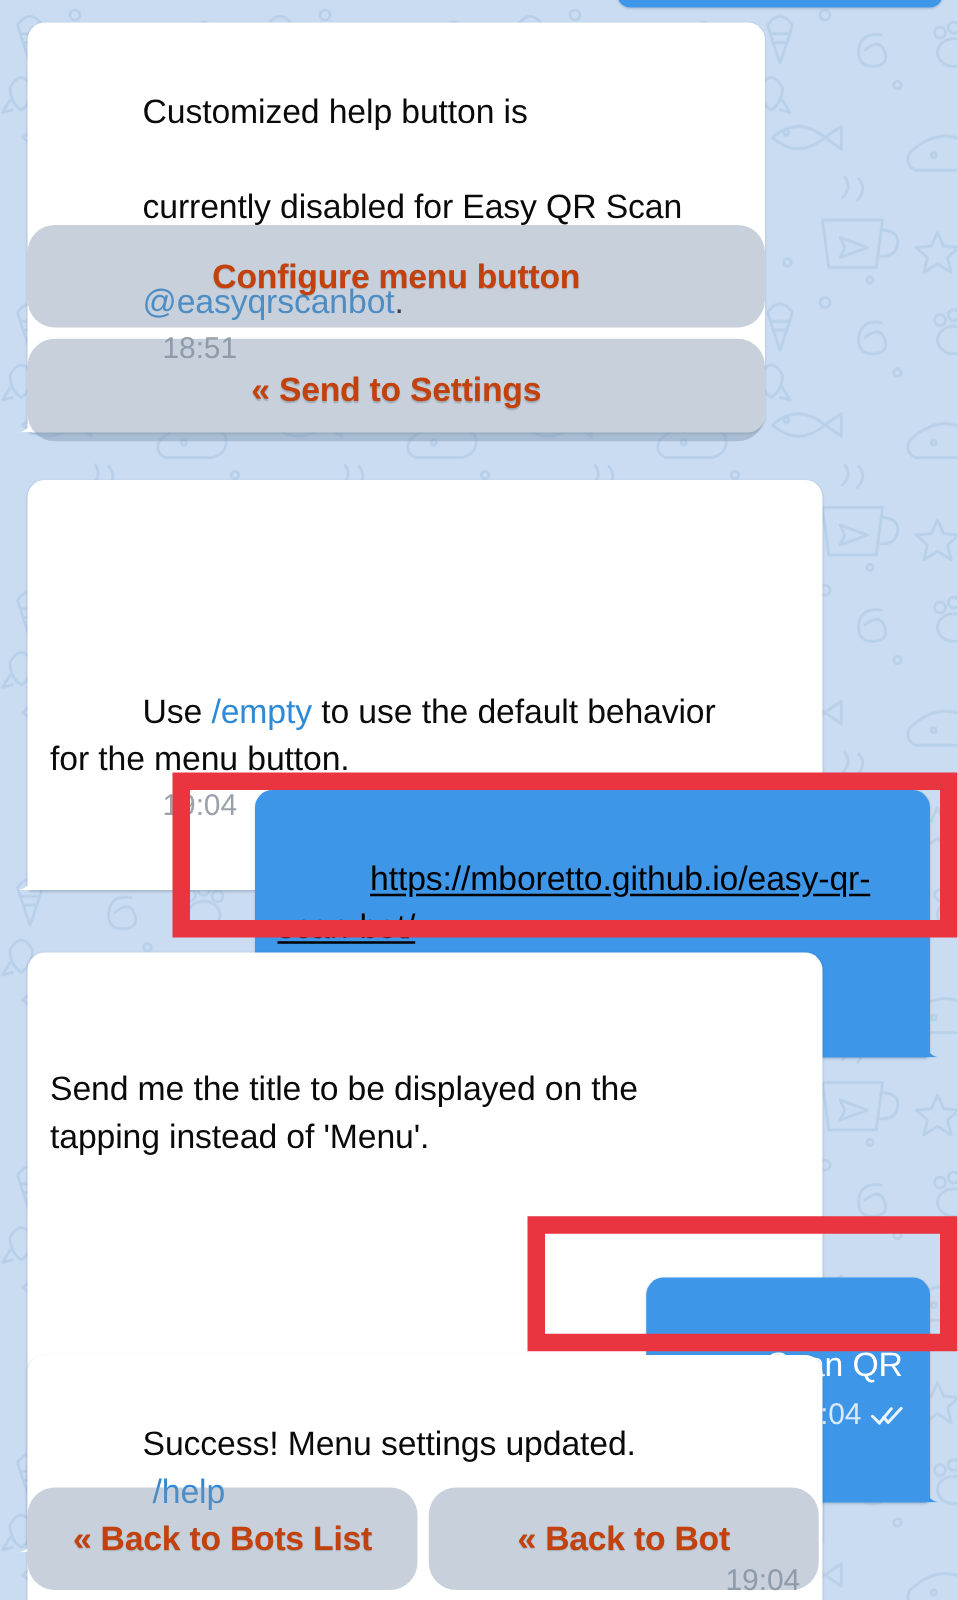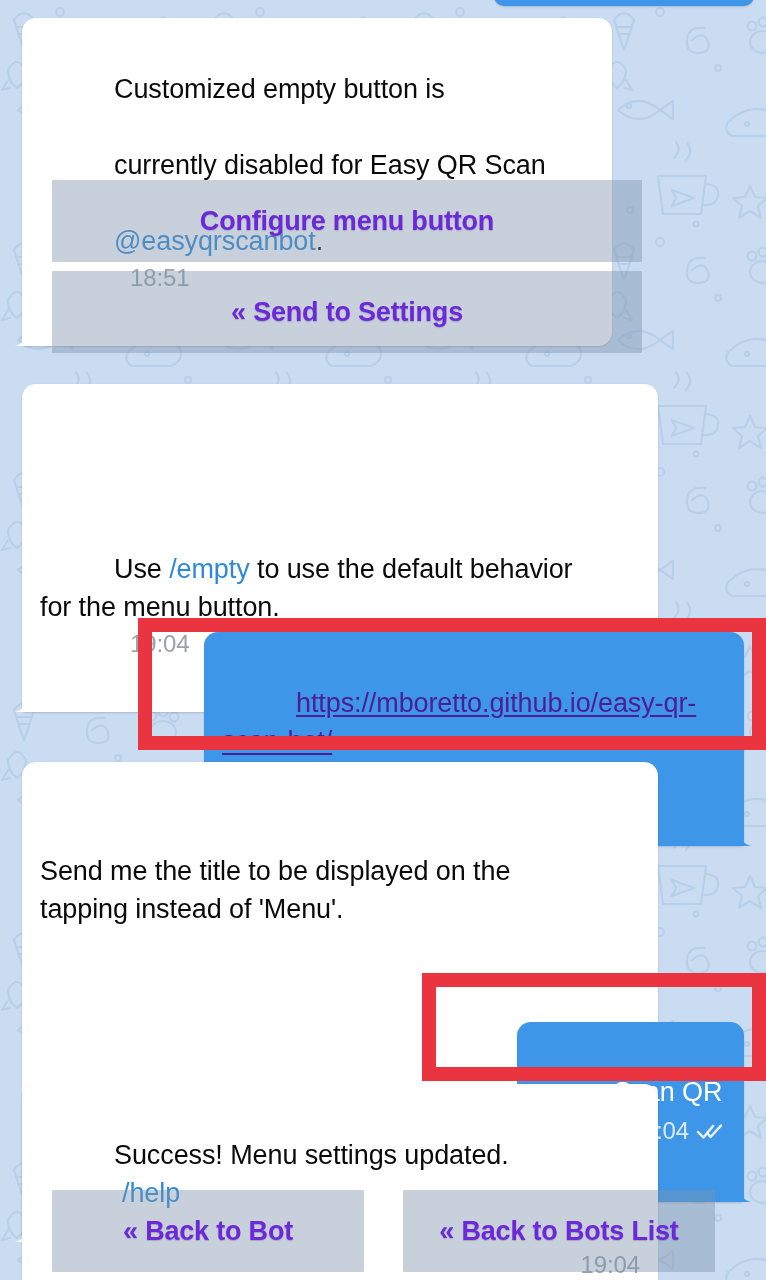--- a/index.html
+++ b/index.html
@@ -92,21 +92,21 @@
   .bubble-text { white-space: pre-wrap; }
   .bubble-text .para { display: block; }
   .bubble-text .spacer { display: block; height: 38px; }
 
   
   .tg-link {
     color: #2e8ad6;
     text-decoration: none;
   }
   .out .tg-link-url {
-    color: #4c1d95;
+    color: #000000;
     text-decoration: underline;
     text-underline-offset: 3px;
   }
 
   
   .meta {
     font-size: 24px;
     line-height: 22px;
     color: #9aa3ab;
     white-space: nowrap;
@@ -127,33 +127,32 @@
   .ticks { display: inline-block; width: 28px; height: 16px; }
 
   
   .kb-row {
     position: absolute;
     display: flex;
     gap: 9px;
   }
   .kb-btn {
     background: rgba(125,145,170,0.42);
-    color: #6d28d9;
+    color: #c2410c;
     font-size: 27px;
     font-weight: 700;
     letter-spacing: -0.2px;
     border: none;
-    border-radius: 1px;
+    border-radius: 22px;
     display: flex;
     align-items: center;
     justify-content: center;
     cursor: pointer;
     font-family: "Liberation Sans", sans-serif;
     text-shadow: 0 1px 1px rgba(40,60,85,0.25);
-    margin-left: 30px;
   }
 
   
   .annot-box {
     position: absolute;
     border: 14px solid #ea3440;
     pointer-events: none;
     z-index: 9;
   }
 
@@ -221,21 +220,21 @@
     <rect x="0" y="0" width="766" height="1280" fill="url(#doodles)"></rect>
   </svg>
 
   <div id="top-clipped-bubble"></div>
 
   <div id="message-list">
 
     <div class="msg-row left" style="left:22px; top:18px; width:590px;">
       <div class="bubble in" style="width:590px;">
         <div class="bubble-text">
-          <span>Customized empty button is</span><br>
+          <span>Customized help button is</span><br>
           <span>currently disabled for Easy QR Scan</span><br>
           <a href="#" class="tg-link">@easyqrscanbot</a><span>.</span>
           <span class="meta meta-trail">
             <span>18:51</span>
           </span>
         </div>
       </div>
     </div>
 
     <div class="kb-row" style="left:22px; top:180px; width:590px; flex-direction:column; gap:9px;">
@@ -307,22 +306,22 @@
           <span>Success! Menu settings updated.</span>
           <a href="#" class="tg-link" style="margin-left:8px;">/help</a>
           <span class="meta" style="display:block; text-align:right; margin-top:4px;">
             <span style="display:inline-block;">19:04</span>
           </span>
         </div>
       </div>
     </div>
 
     <div class="kb-row" style="left:22px; top:1190px;">
+      <button class="kb-btn" style="width:312px; height:82px;">« Back to Bots List</button>
       <button class="kb-btn" style="width:312px; height:82px;">« Back to Bot</button>
-      <button class="kb-btn" style="width:312px; height:82px;">« Back to Bots List</button>
     </div>
 
   </div>
 
   <div class="annot-box" style="left:138px; top:618px; width:628px; height:132px;"></div>
   <div class="annot-box" style="left:422px; top:973px; width:344px; height:108px;"></div>
 
 </div>
 
 </body></html>

